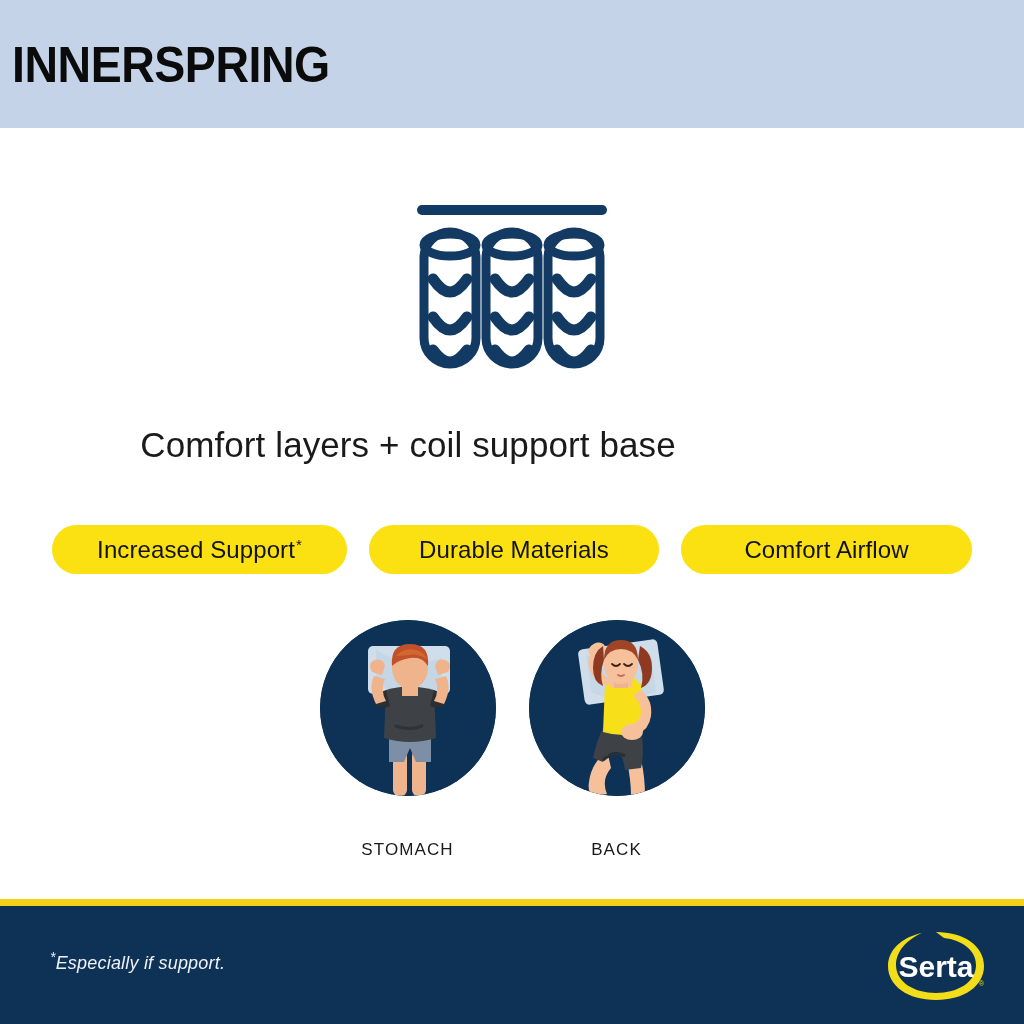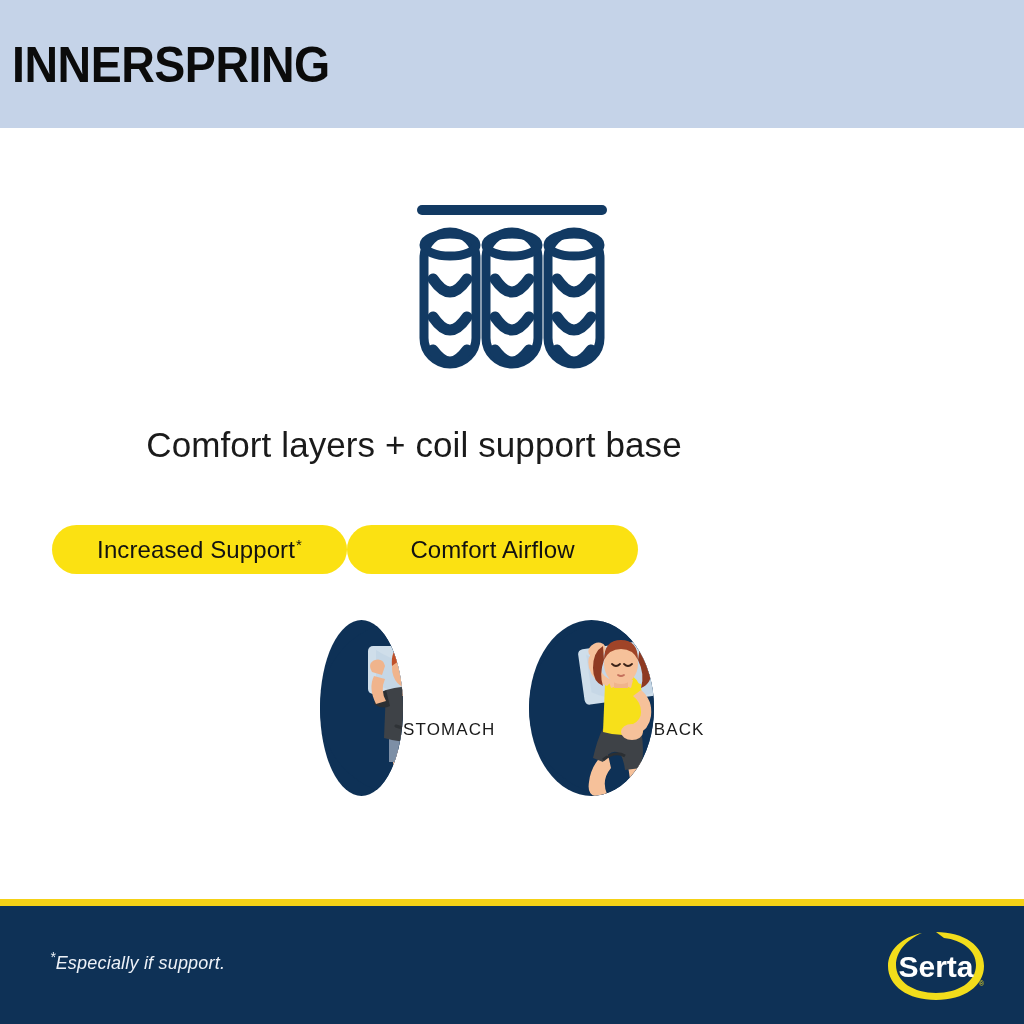--- a/index.html
+++ b/index.html
@@ -47,39 +47,40 @@
     position: absolute;
     left: 50%;
     top: 200px;
     transform: translateX(-50%);
     display: block;
   }
 
   
   .tagline {
     position: absolute;
-    left: 6px;
+    left: 0;
     top: 424px;
     width: 816px;
     text-align: center;
     font-size: 35px;
     font-weight: 300;
     color: #1a1a1a;
     letter-spacing: 0.1px;
     line-height: 1.2;
   }
 
   
   .pill-row {
     position: absolute;
     left: 52px;
     top: 525px;
     width: 920px;
     height: 49px;
     display: flex;
+    justify-content: space-between;
     align-items: stretch;
   }
   .pill {
     background: #fbe112;
     border-radius: 26px;
     display: flex;
     align-items: center;
     justify-content: center;
     color: #121212;
     font-size: 24px;
@@ -107,21 +108,21 @@
     left: 0;
     top: 620px;
     width: 1024px;
     display: flex;
     justify-content: center;
     gap: 33px;
   }
   .position-cell {
     width: 176px;
     display: flex;
-    flex-direction: row;
+    flex-direction: column;
     align-items: center;
   }
   .position-circle {
     width: 176px;
     height: 176px;
     border-radius: 50%;
     background: #0e3156;
     overflow: hidden;
     position: relative;
   }
@@ -206,20 +207,23 @@
       <path d="M140 150 q9 12 17 12 q8 0 17 -12" stroke-width="11"></path>
     </g>
   </svg>
 
   <div class="tagline">Comfort layers + coil support base</div>
 
   <div class="pill-row">
     <div class="pill pill-1">
       <span>Increased Support</span>
         <span class="sup">*</span>
+    </div>
+    <div class="pill pill-2">
+      <span>Durable Materials</span>
     </div>
     <div class="pill pill-3">
       <span>Comfort Airflow</span>
     </div>
   </div>
 
   <div class="positions">
 
     <div class="position-cell">
       <div class="position-circle">

